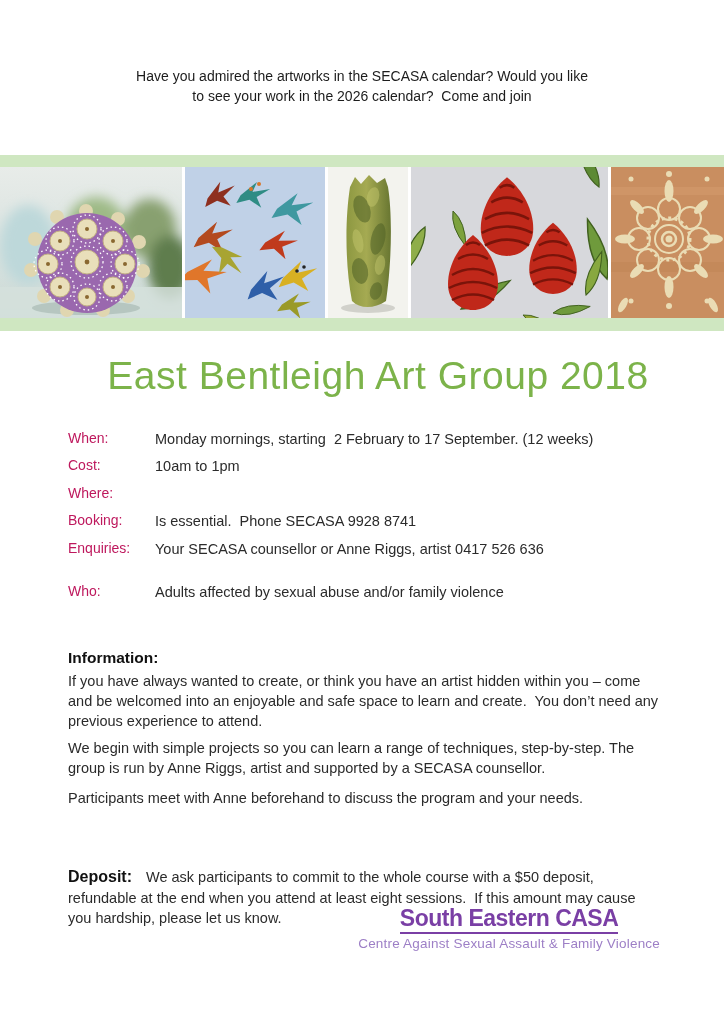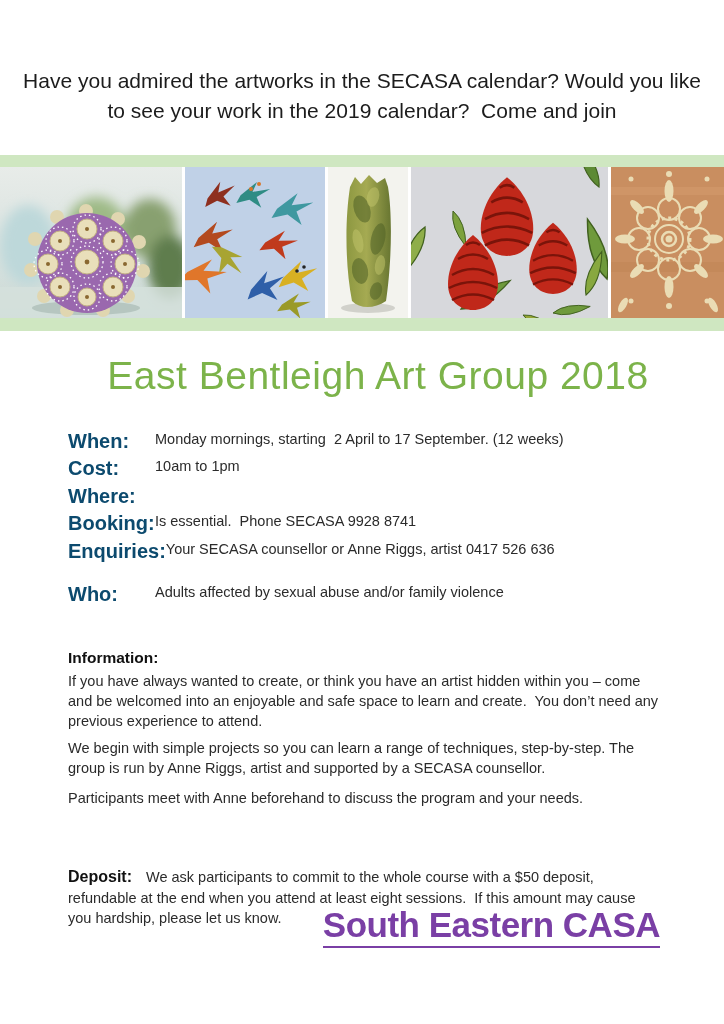--- a/index.html
+++ b/index.html
@@ -3,68 +3,68 @@
 <meta charset="utf-8">
 <style>
   html,body{margin:0;padding:0;background:#e9e9e9;}
   .page{
     position:relative;width:724px;height:1024px;margin:0 auto;
     background:#ffffff;overflow:hidden;
     font-family:"Liberation Sans","DejaVu Sans",sans-serif;color:#222;
   }
   .intro{
     position:absolute;top:66px;left:0;width:724px;
-    text-align:center;font-size:21px;line-height:1.45;color:#1c1c1c;
+    text-align:center;font-size:14px;line-height:1.45;color:#1c1c1c;
     white-space:pre-wrap;
   }
   .band{position:absolute;top:155px;left:0;width:724px;height:176px;}
   .strip{
     position:absolute;top:167px;left:0;width:724px;height:151px;
     display:flex;gap:3px;background:#ffffff;
   }
   .strip .ph{height:151px;overflow:hidden;flex:0 0 auto;}
   .strip svg{display:block;}
   .title{
     position:absolute;top:354px;left:0;width:724px;text-align:center;
     font-size:39px;font-weight:400;letter-spacing:0.5px;line-height:1.15;padding-left:16px;
   }
   .details{position:absolute;top:430px;left:68px;width:600px;}
   .details .row{display:flex;height:27.4px;align-items:flex-start;}
   .details .row.last{margin-top:16px;}
   .details .lbl{
-    flex:0 0 87px;font-weight:bold;font-size:20px;color:#0c4a6e;
+    flex:0 0 87px;font-weight:normal;font-size:14px;color:#be185d;
   }
   .details .val{
     font-size:14.5px;color:#2b2b2b;white-space:pre-wrap;padding-top:1px;
   }
   .info-heading{
     position:absolute;top:649px;left:68px;font-weight:bold;font-size:15.5px;color:#111;
   }
   .para{
     position:absolute;left:68px;width:592px;font-size:14.5px;line-height:1.38;
     color:#2b2b2b;white-space:pre-wrap;
   }
   .para.p0{top:671px;}
   .para.p1{top:738px;}
   .para.p2{top:788px;}
   .para.deposit{top:866px;}
   .deposit-lbl{font-weight:bold;font-size:16px;color:#111;margin-right:14px;}
   .logo{position:absolute;top:906px;right:64px;text-align:center;}
   .logo-title{
-    display:inline-block;font-size:35px;font-weight:bold;letter-spacing:-0.5px;
+    display:inline-block;font-size:23px;font-weight:bold;letter-spacing:-0.5px;
     border-bottom:2px solid;padding-bottom:1px;line-height:1.1;
   }
   .logo-tagline{font-size:13.5px;margin-top:2px;letter-spacing:0.2px;}
 </style>
 </head>
 <body>
 
 <div class="page">
 
-  <div class="intro"><span>Have you admired the artworks in the SECASA calendar? Would you like</span><br><span>to see your work in the 2019 calendar?  Come and join</span></div>
+  <div class="intro"><span>Have you admired the artworks in the SECASA calendar? Would you like</span><br><span>to see your work in the 2026 calendar?  Come and join</span></div>
 
   <div class="band" style="background:#cfe7c1;"></div>
 
   <div class="strip">
 
     <div class="ph">
       <svg width="182" height="151" viewBox="0 0 182 151">
         <defs>
           <linearGradient id="p1bg" x1="0" y1="0" x2="0" y2="1">
             <stop offset="0" stop-color="#e8ece9"></stop>
@@ -252,21 +252,21 @@
         <circle cx="58" cy="72" r="3.5" fill="#eadcb4"></circle>
       </svg>
     </div>
   </div>
 
   <div class="title" style="color:#7cb34a;">East Bentleigh Art Group 2018</div>
 
   <div class="details">
     <div class="row">
       <span class="lbl">When:</span>
-      <span class="val">Monday mornings, starting  2 April to 17 September. (12 weeks)</span>
+      <span class="val">Monday mornings, starting  2 February to 17 September. (12 weeks)</span>
     </div>
     <div class="row">
       <span class="lbl">Cost:</span>
       <span class="val">10am to 1pm</span>
     </div>
     <div class="row">
       <span class="lbl">Where:</span>
     </div>
     <div class="row">
       <span class="lbl">Booking:</span>
@@ -284,15 +284,16 @@
 
   <div class="info-heading">Information:</div>
   <div class="para p1">We begin with simple projects so you can learn a range of techniques, step-by-step. The group is run by Anne Riggs, artist and supported by a SECASA counsellor.</div>
   <div class="para p0">If you have always wanted to create, or think you have an artist hidden within you – come and be welcomed into an enjoyable and safe space to learn and create.  You don’t need any previous experience to attend.</div>
   <div class="para p2">Participants meet with Anne beforehand to discuss the program and your needs.</div>
 
   <div class="para deposit"><span class="deposit-lbl">Deposit:</span><span>We ask participants to commit to the whole course with a $50 deposit, refundable at the end when you attend at least eight sessions.  If this amount may cause you hardship, please let us know.</span></div>
 
   <div class="logo">
     <span class="logo-title" style="color:#7a3fa5;border-color:#7a3fa5;">South Eastern CASA</span>
+    <div class="logo-tagline" style="color:#9d7fc6;">Centre Against Sexual Assault &amp; Family Violence</div>
   </div>
 
 </div>
 
 </body></html>

